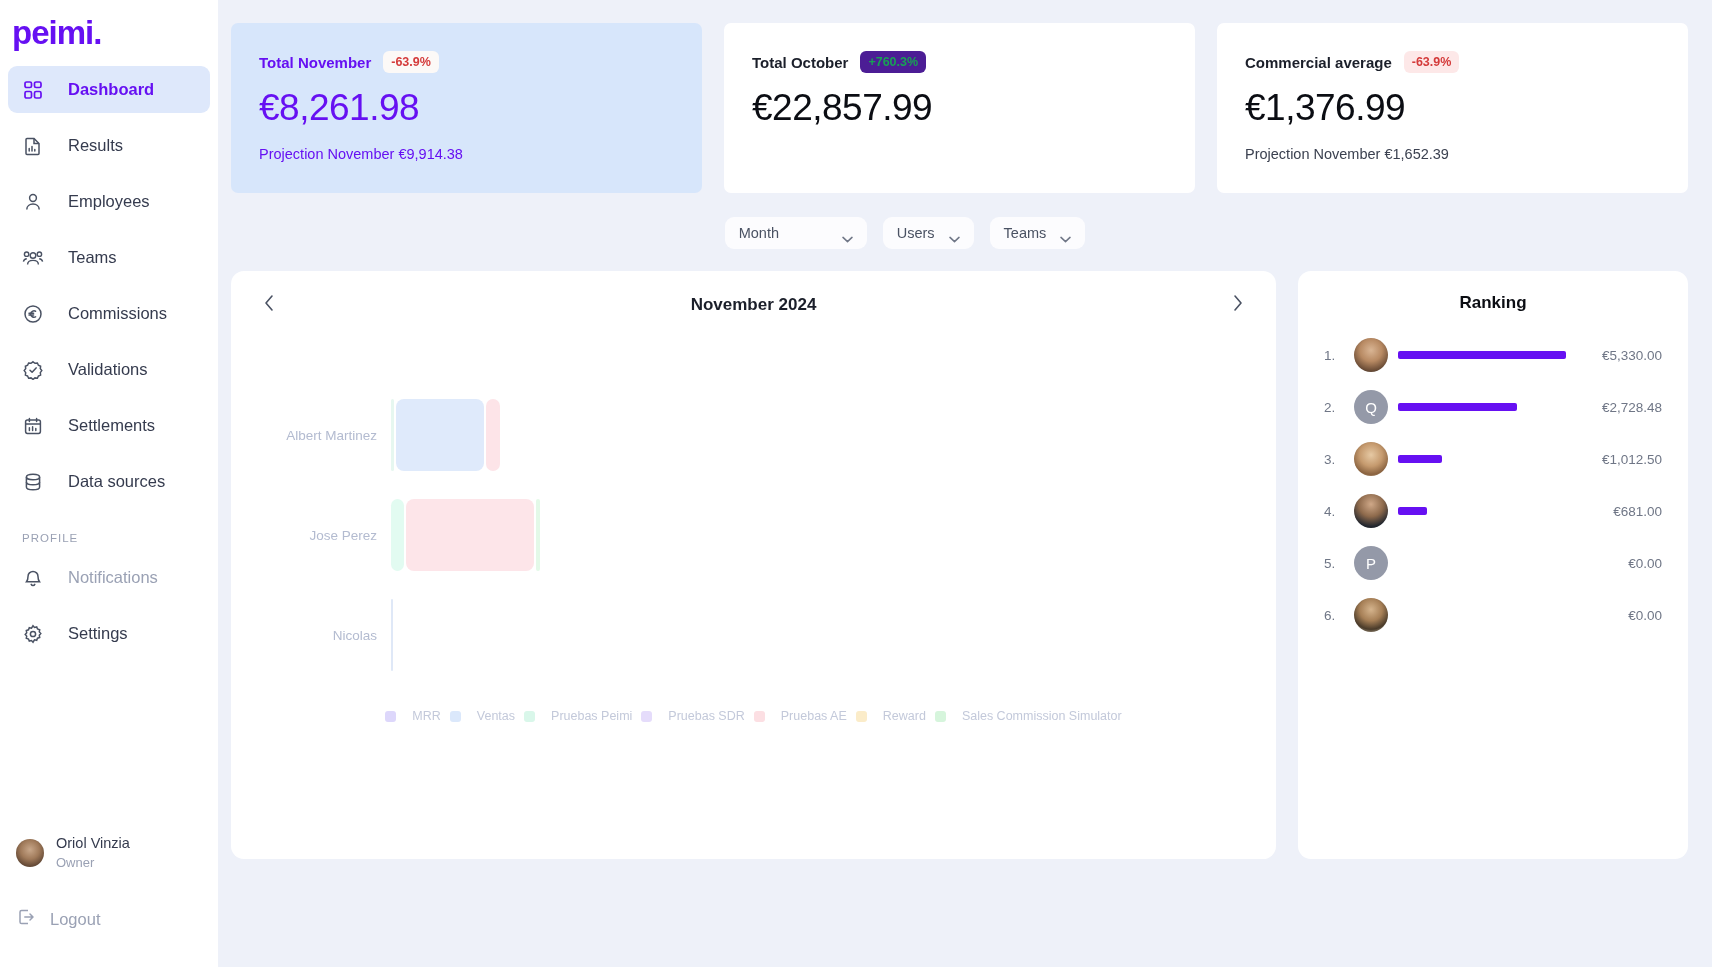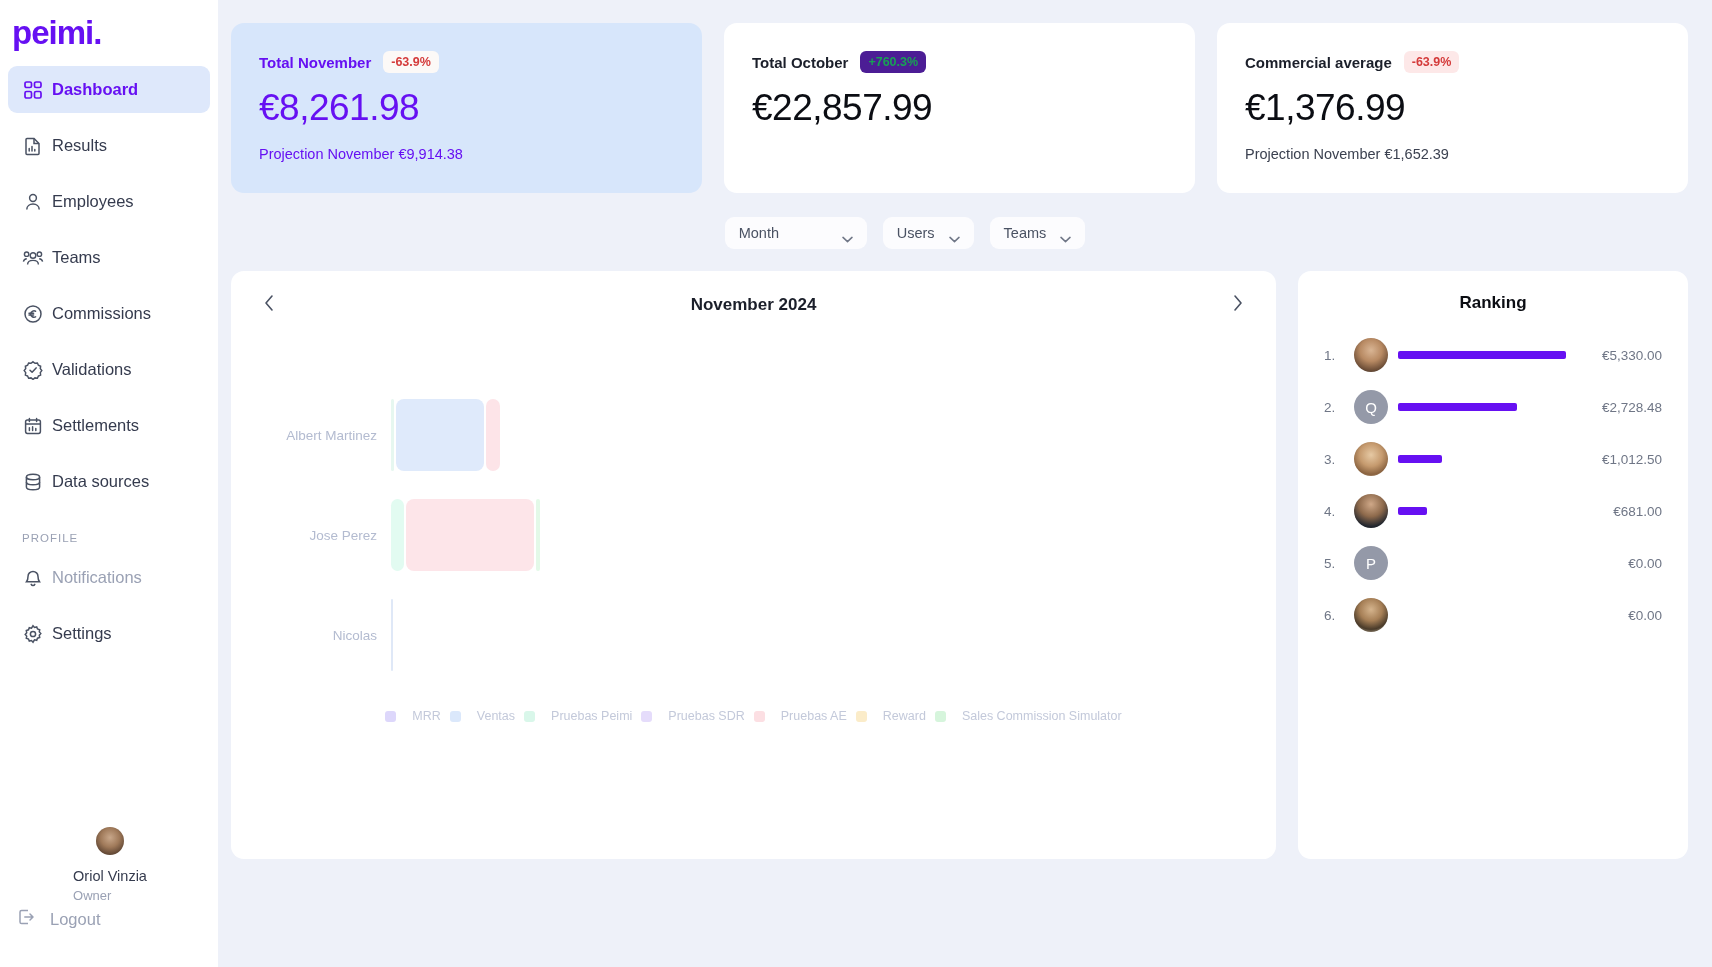--- a/index.html
+++ b/index.html
@@ -19,38 +19,38 @@
     position: relative;
     display: flex; flex-direction: column;
   }
   .brand {
     font-size: 33px; font-weight: bold; color: #6610f2;
     letter-spacing: -1px;
     padding: 14px 0 0 12px; height: 62px;
   }
   .nav { padding: 4px 8px 0 8px; }
   .nav-item {
-    display: flex; align-items: center; gap: 8px;
+    display: flex; align-items: center; gap: 24px;
     height: 47px; padding: 0 14px; margin-bottom: 9px;
     border-radius: 9px; cursor: pointer;
     color: #353b4e; font-size: 16.5px;
   }
   .nav-item.active { background: #dee8fb; color: #6610f2; font-weight: 600; }
   .nav-item .ico { width: 22px; height: 22px; flex: 0 0 22px;
                    display: flex; align-items: center; justify-content: center; }
   .nav-item .ico svg { display: block; }
   .nav-item.muted { color: #9aa1b4; }
   .section-label {
     font-size: 11.5px; letter-spacing: 1px; color: #9aa1b4;
     padding: 18px 0 10px 14px; text-transform: uppercase;
   }
   .sidebar-spacer { flex: 1 1 auto; }
   .user-block {
     display: flex; align-items: center; gap: 12px;
-    padding: 0 14px 0 16px; height: 52px; margin-bottom: 20px; flex-direction: column;
+    padding: 0 14px 0 16px; height: 52px; margin-bottom: 20px;
   }
   .avatar-sm {
     width: 28px; height: 28px; border-radius: 50%; flex: 0 0 28px;
     background: radial-gradient(circle at 50% 38%, #c8a78a 0%, #a07a5a 42%, #6b4f3a 70%, #3b2c22 100%);
     overflow: hidden; position: relative;
   }
   .user-name { font-size: 14.5px; color: #353b4e; line-height: 1.35; }
   .user-role { font-size: 13px; color: #9aa1b4; line-height: 1.35; }
   .logout-row {
     display: flex; align-items: center; gap: 14px;
@@ -73,21 +73,21 @@
     height: 34px; padding: 0 18px; cursor: pointer;
     font-size: 14.5px; color: #4a5263; font-family: inherit;
   }
   .kebab { width: 26px; height: 30px; display: flex; flex-direction: column;
            align-items: center; justify-content: center; gap: 4px; cursor: pointer; }
   .kebab i { width: 3.4px; height: 3.4px; border-radius: 50%; background: #2a2f3c; display: block; }
 
   
   .cards { display: flex; gap: 22px; padding: 23px 24px 0 13px; }
   .card {
-    flex: 1 1 0; height: 170px; border-radius: 13px;
+    flex: 1 1 0; height: 170px; border-radius: 7px;
     background: #ffffff; padding: 28px 28px 0 28px;
   }
   .card.highlight { background: #d7e6fb; }
   .card-head { display: flex; align-items: center; gap: 12px; }
   .card-title { font-size: 15px; font-weight: 600; color: #1b1f2a; }
   .card.highlight .card-title { color: #6610f2; }
   .badge { font-size: 12.5px; font-weight: 700; border-radius: 6px; padding: 4px 8px; }
   .badge.neg { background: #fde8e8; color: #d43b3b; }
   .badge.pos { background: #4c1d95; color: #18a055; }
   .card.highlight .badge.neg { background: #fcf9f7; color: #d43b3b; }

